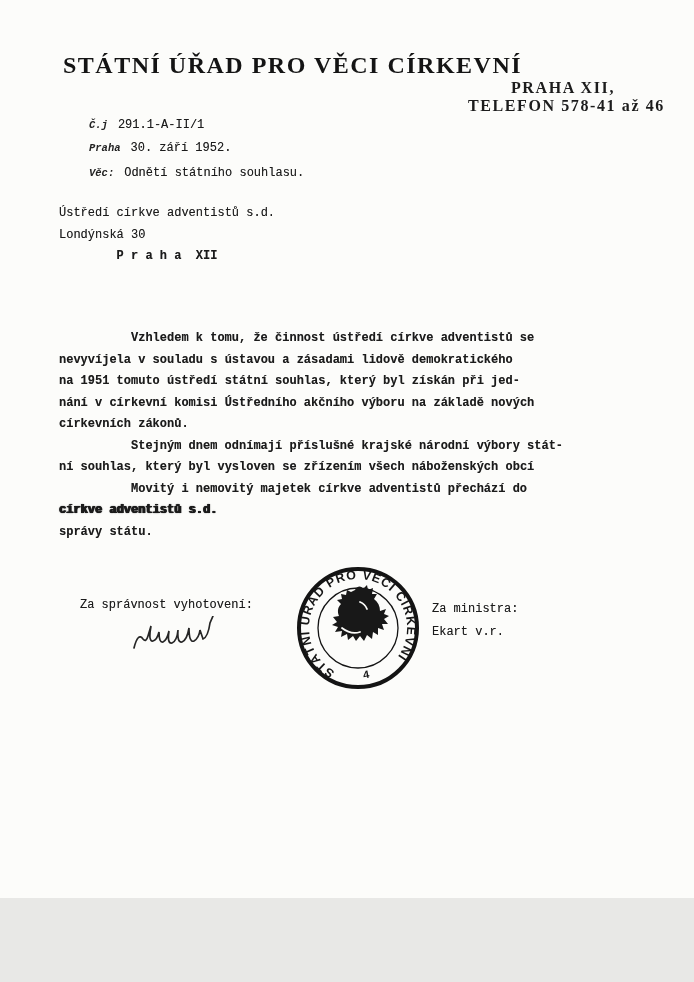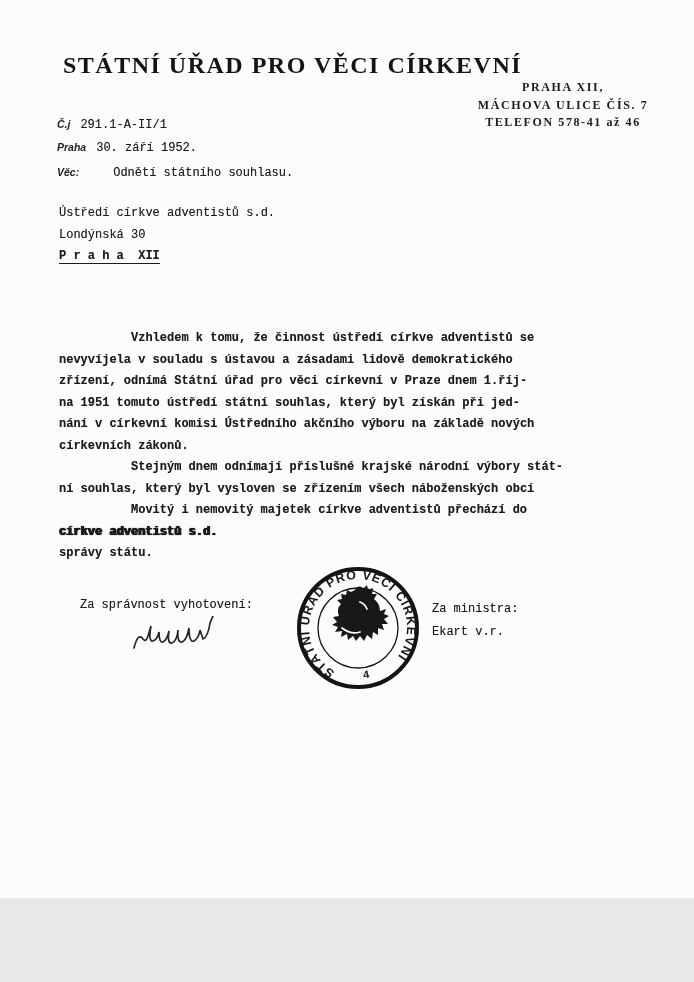--- a/index.html
+++ b/index.html
@@ -31,44 +31,45 @@
     color: #141414;
     white-space: nowrap;
   }
   .letterhead-address {
     position: absolute;
     left: 468px; top: 79px;
     width: 190px;
     text-align: center;
     font-family: "Liberation Serif", serif;
     font-weight: 700;
-    font-size: 12px;
+    font-size: 16px;
     letter-spacing: 1.6px;
     line-height: 17.5px;
     color: #1c1c1c;
     white-space: nowrap;
   }
   .meta-line { position: absolute; display: flex; align-items: baseline; }
   .form-label {
-    font-family: Liberation Sans, sans-serif;
+    font-family: Liberation Mono, monospace;
     font-style: italic;
     font-weight: 700;
     font-size: 10.5px;
     color: #222;
     margin-right: 10px;
+    margin-left: 32px;
   }
   .ref-line  { left: 57px; top: 118px; }
   .date-line { left: 57px; top: 141px; }
-  .subj-line { left: 57px; top: 166px; gap: 24px; }
+  .subj-line { left: 57px; top: 166px; }
 
   .recipient { position: absolute; left: 59px; top: 203px; line-height: 21.5px; }
   .recipient .underlined {
-    text-decoration: underline;
     text-underline-offset: 4px;
     font-weight: 700;
+    text-align: center;
   }
 
   .body-text { position: absolute; left: 59px; top: 328px; line-height: 21.5px; font-weight: bold; }
   .line { height: 21.5px; }
   .indent { padding-left: 72px; }
   .smudge { text-shadow: 0.8px 0 0 #1b1b1b, -0.6px 0 0 #1b1b1b, 0 0 1.5px rgba(30,30,30,0.7); }
 
   .sig-cert-label { position: absolute; left: 80px; top: 598px; }
   .sig-scrawl { position: absolute; left: 128px; top: 616px; }
   .stamp { position: absolute; left: 292px; top: 562px; }
@@ -99,21 +100,20 @@
 </style>
 </head>
 <body>
 
 <div class="page">
 
   <div class="letterhead-title">STÁTNÍ ÚŘAD PRO VĚCI CÍRKEVNÍ</div>
 
   <div class="letterhead-address">
     <div>PRAHA XII,</div>
-    <div>MÁCHOVA ULICE ČÍS. 7</div>
     <div>TELEFON 578-41 až 46</div>
   </div>
 
   <div class="meta-line ref-line">
     <span class="form-label">Č.j</span>
     <span class="tw">291.1-A-II/1</span>
   </div>
 
   <div class="meta-line date-line">
     <span class="form-label">Praha</span>
@@ -127,21 +127,20 @@
 
   <div class="recipient">
     <div class="tw">Ústředí církve adventistů s.d.</div>
     <div class="tw">Londýnská 30</div>
     <div class="tw underlined">P r a h a  XII</div>
   </div>
 
   <div class="body-text">
     <div class="tw line indent">Vzhledem k tomu, že činnost ústředí církve adventistů se</div>
     <div class="tw line">nevyvíjela v souladu s ústavou a zásadami lidově demokratického</div>
-    <div class="tw line">zřízení, odnímá Státní úřad pro věci církevní v Praze dnem 1.říj-</div>
     <div class="tw line">na 1951 tomuto ústředí státní souhlas, který byl získán při jed-</div>
     <div class="tw line">nání v církevní komisi Ústředního akčního výboru na základě nových</div>
     <div class="tw line">církevních zákonů.</div>
     <div class="tw line indent">Stejným dnem odnímají příslušné krajské národní výbory stát-</div>
     <div class="tw line">ní souhlas, který byl vysloven se zřízením všech náboženských obcí</div>
     <div class="tw line indent">Movitý i nemovitý majetek církve adventistů přechází do</div>
     <div class="tw line smudge">církve adventistů s.d.</div>
     <div class="tw line">správy státu.</div>
   </div>
 

